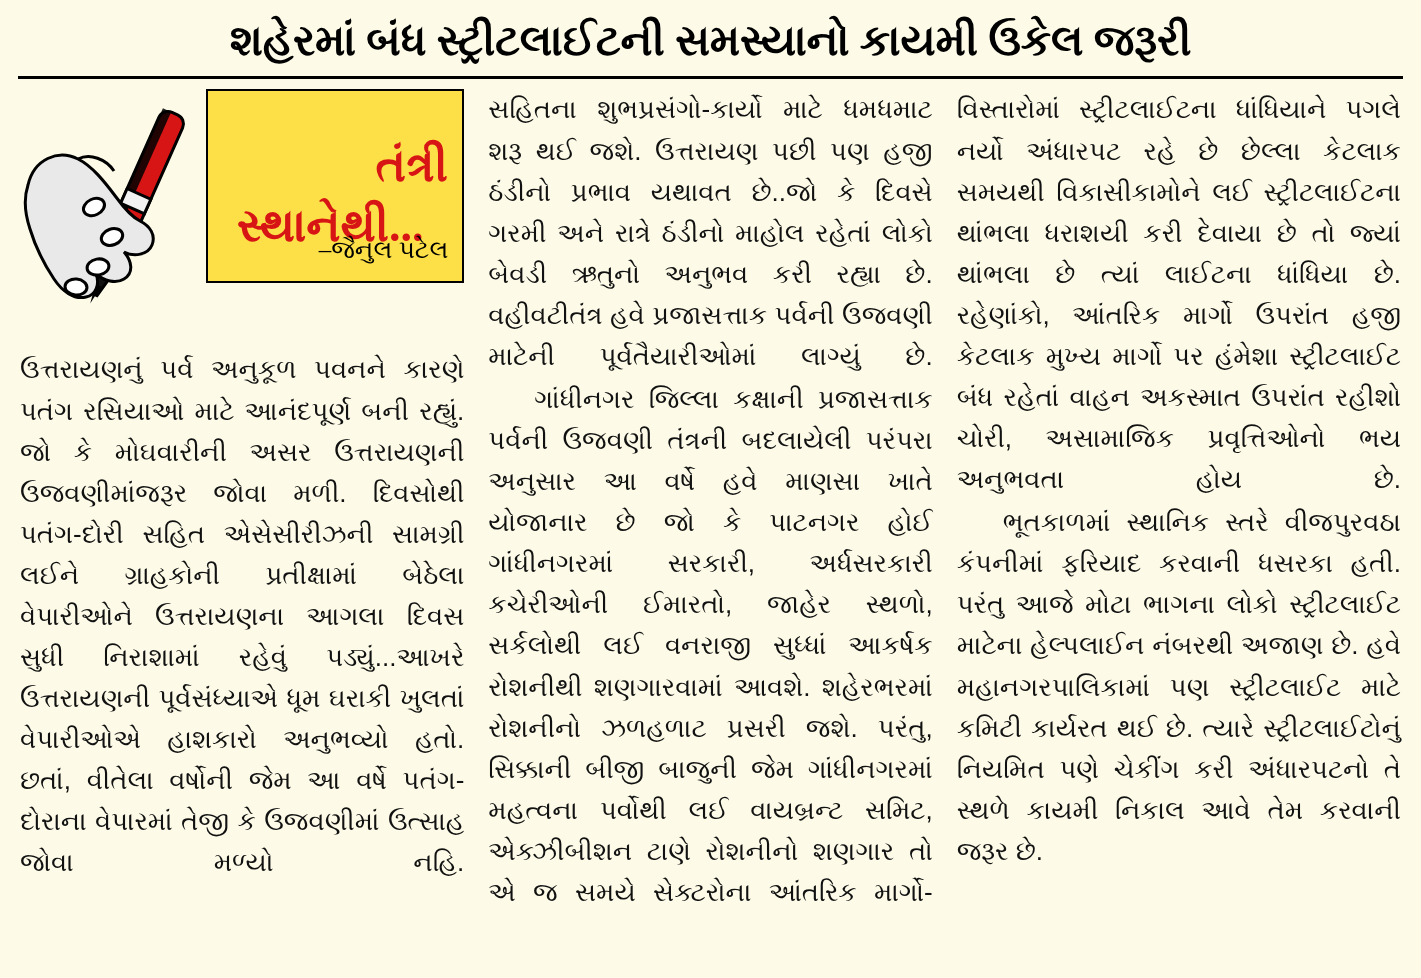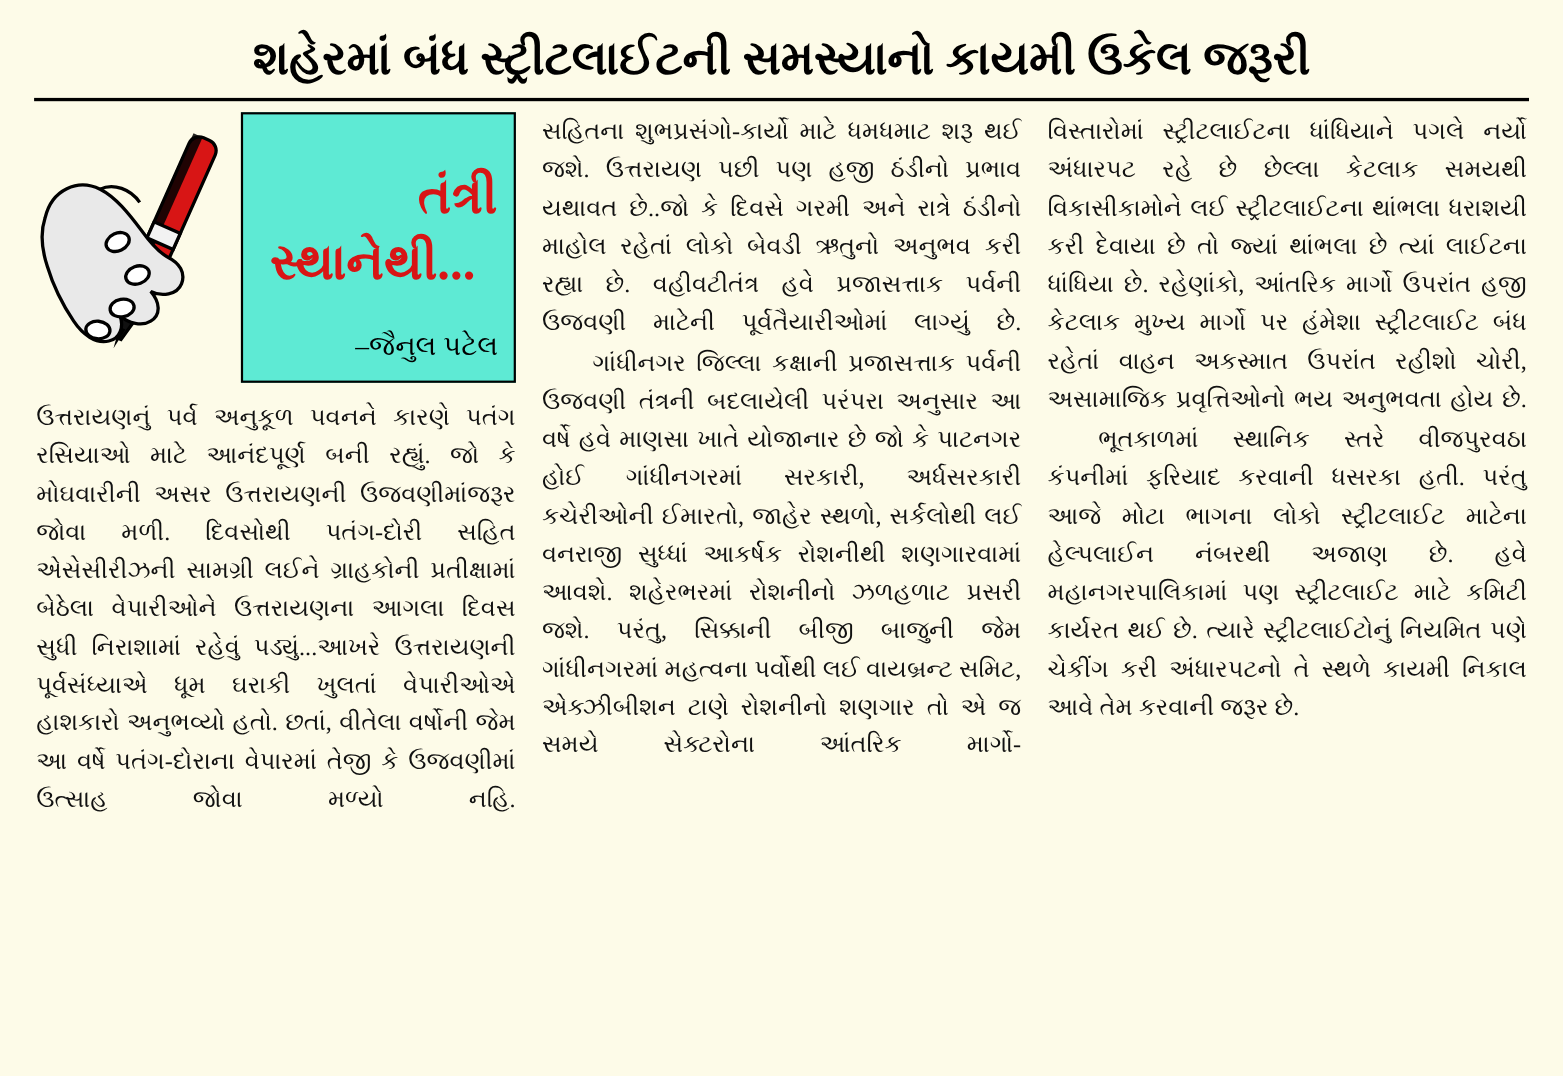--- a/index.html
+++ b/index.html
@@ -12,21 +12,21 @@
     background: #fdfbe8;
     font-family: "Liberation Serif", serif;
     color: #1a1a1a;
     overflow: hidden;
   }
   .page {
     position: relative;
     width: 1421px;
     height: 978px;
     box-sizing: border-box;
-    padding: 17px;
+    padding: 4px;
     background: #fdfbe8;
   }
   
   .headline-wrap {
     padding: 14px 16px 6px 16px;
   }
   .headline {
     font-family: "Liberation Serif", serif;
     font-weight: bold;
     font-size: 43px;
@@ -49,27 +49,27 @@
     box-sizing: border-box;
     height: 880px;
   }
   .col {
     width: 447px;
     box-sizing: border-box;
     position: relative;
   }
   .col p {
     margin: 0 0 2px 0;
-    font-size: 22px;
+    font-size: 26px;
     line-height: 1.58;
     text-align: justify;
     text-justify: inter-word;
     text-align-last: justify;
     color: #111;
-    font-family: Liberation Serif, serif;
+    font-family: Liberation Sans, sans-serif;
   }
   .col p.indent {
     text-indent: 46px;
   }
   .col p.last {
     text-align-last: left;
   }
   
   .logo-block {
     display: flex;
@@ -78,23 +78,23 @@
     height: 250px;
   }
   .hand-pen {
     width: 186px;
     height: 248px;
     position: relative;
     flex: none;
   }
   .logo-box {
     flex: 1;
-    background: #5eead4;
+    background: #fde047;
     border: 2px solid #000;
-    height: 246px;
+    height: 194px;
     box-sizing: border-box;
     position: relative;
     overflow: hidden;
   }
   .logo-line1 {
     position: absolute;
     top: 48px;
     left: 0;
     right: 14px;
     text-align: right;

